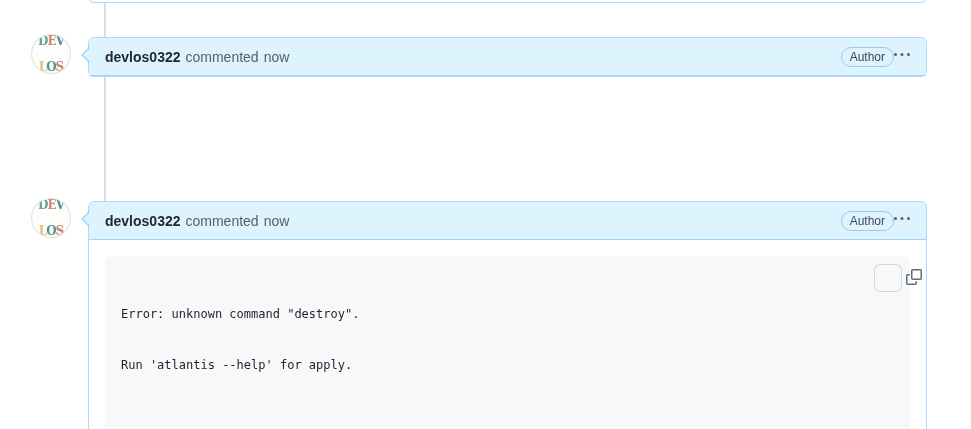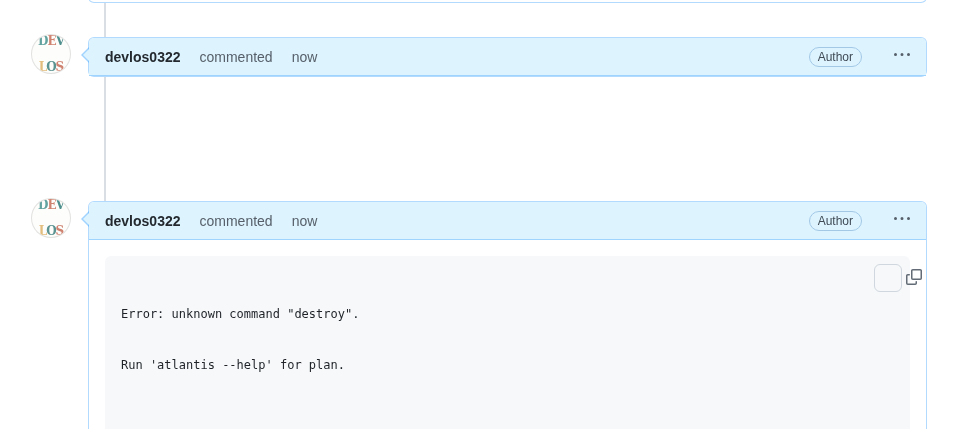--- a/index.html
+++ b/index.html
@@ -39,23 +39,23 @@
   .caret-inner {
     position: absolute; left: -6px; top: 10px; width: 0; height: 0;
     border-style: solid; border-width: 7px 7px 7px 0;
     border-color: transparent #ddf4ff transparent transparent;
   }
   .bubble-header {
     display: flex; align-items: center; justify-content: space-between;
     background: #ddf4ff; border-bottom: 1px solid rgba(84,174,255,0.45);
     border-radius: 5px 5px 0 0; padding: 7px 16px; line-height: 20px; color: #57606a;
   }
-  .header-left { display: flex; align-items: baseline; gap: 19px; text-align: center; }
+  .header-left { display: flex; align-items: baseline; gap: 5px; text-align: center; }
   .author-link { font-weight: 700; color: #24292f; text-decoration: none; cursor: pointer; }
-  .header-right { display: flex; align-items: center; gap: 32px; }
+  .header-right { display: flex; align-items: center; gap: 0; }
   .author-badge {
     font-size: 12px; line-height: 18px; color: #3f4a55;
     border: 1px solid #a3c8e6; border-radius: 999px; padding: 0 8px; background: transparent;
   }
   .kebab-btn {
     background: none; border: none; color: #57606a; cursor: pointer;
     display: flex; align-items: center; padding: 2px 0;
   }
   .bubble-body { padding: 16px; }
   .body-text { line-height: 20px; }
@@ -131,21 +131,21 @@
               <svg width="16" height="16" viewBox="0 0 16 16">
                   <path fill="currentColor" d="M8 9a1.5 1.5 0 1 0 0-3 1.5 1.5 0 0 0 0 3ZM1.5 9a1.5 1.5 0 1 0 0-3 1.5 1.5 0 0 0 0 3Zm13 0a1.5 1.5 0 1 0 0-3 1.5 1.5 0 0 0 0 3Z"></path>
                 </svg>
             </span>
           </button>
         </div>
       </header>
       <div class="bubble-body">
         <div class="code-block">
           <div>Error: unknown command "destroy".</div>
-          <div>Run 'atlantis --help' for plan.</div>
+          <div>Run 'atlantis --help' for apply.</div>
           <button class="copy-btn">
             <span>
               <svg width="16" height="16" viewBox="0 0 16 16">
                   <path fill="currentColor" d="M0 6.75C0 5.784.784 5 1.75 5h1.5a.75.75 0 0 1 0 1.5h-1.5a.25.25 0 0 0-.25.25v7.5c0 .138.112.25.25.25h7.5a.25.25 0 0 0 .25-.25v-1.5a.75.75 0 0 1 1.5 0v1.5A1.75 1.75 0 0 1 9.25 16h-7.5A1.75 1.75 0 0 1 0 14.25Z"></path>
                   <path fill="currentColor" d="M5 1.75C5 .784 5.784 0 6.75 0h7.5C15.216 0 16 .784 16 1.75v7.5A1.75 1.75 0 0 1 14.25 11h-7.5A1.75 1.75 0 0 1 5 9.25Zm1.75-.25a.25.25 0 0 0-.25.25v7.5c0 .138.112.25.25.25h7.5a.25.25 0 0 0 .25-.25v-7.5a.25.25 0 0 0-.25-.25Z"></path>
                 </svg>
             </span>
           </button>
         </div>
 

